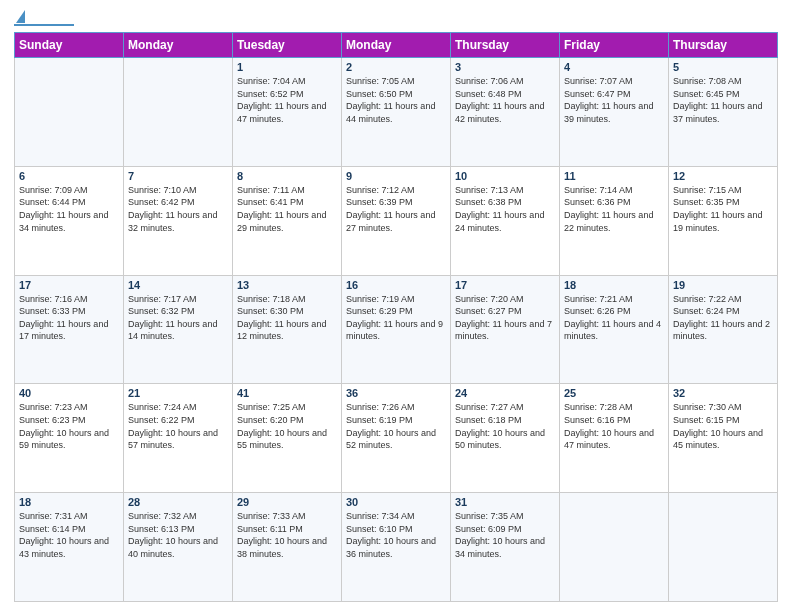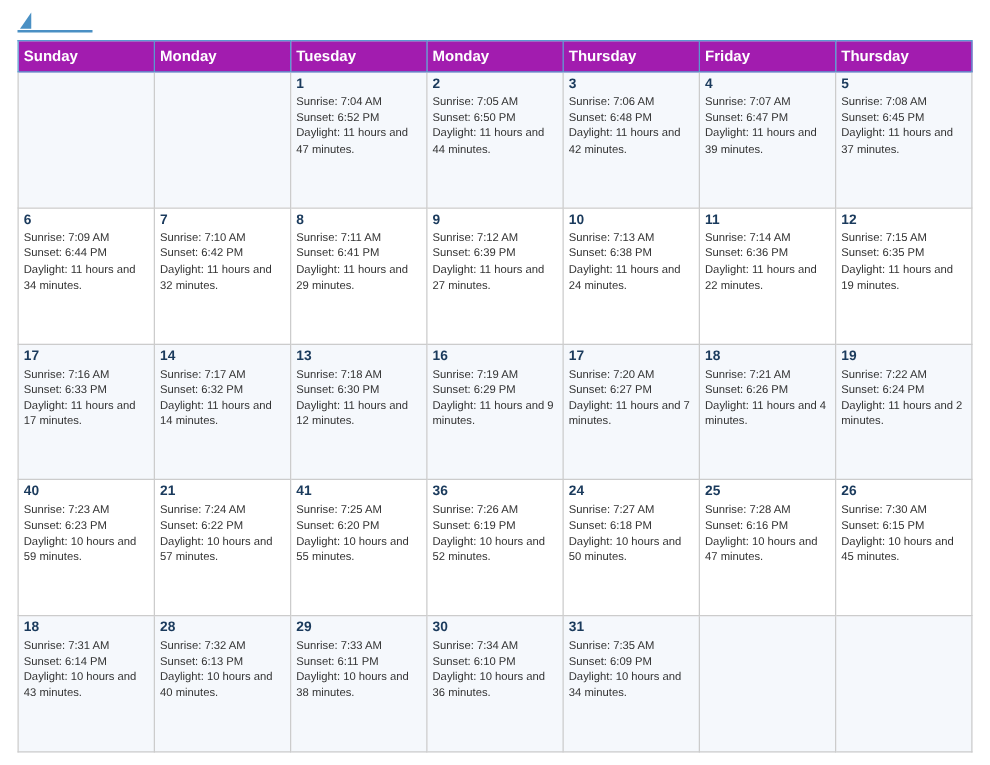--- a/index.html
+++ b/index.html
@@ -230,21 +230,21 @@
           </td>
           <td>
             <span class="day-num">24</span>
             <div class="day-detail">Sunrise: 7:27 AM<br>Sunset: 6:18 PM<br>Daylight: 10 hours and 50 minutes.</div>
           </td>
           <td>
             <span class="day-num">25</span>
             <div class="day-detail">Sunrise: 7:28 AM<br>Sunset: 6:16 PM<br>Daylight: 10 hours and 47 minutes.</div>
           </td>
           <td>
-            <span class="day-num">26</span>
+            <span class="day-num">32</span>
             <div class="day-detail">Sunrise: 7:30 AM<br>Sunset: 6:15 PM<br>Daylight: 10 hours and 45 minutes.</div>
           </td>
         </tr>
         <tr>
           <td>
             <span class="day-num">18</span>
             <div class="day-detail">Sunrise: 7:31 AM<br>Sunset: 6:14 PM<br>Daylight: 10 hours and 43 minutes.</div>
           </td>
           <td>
             <span class="day-num">28</span>

